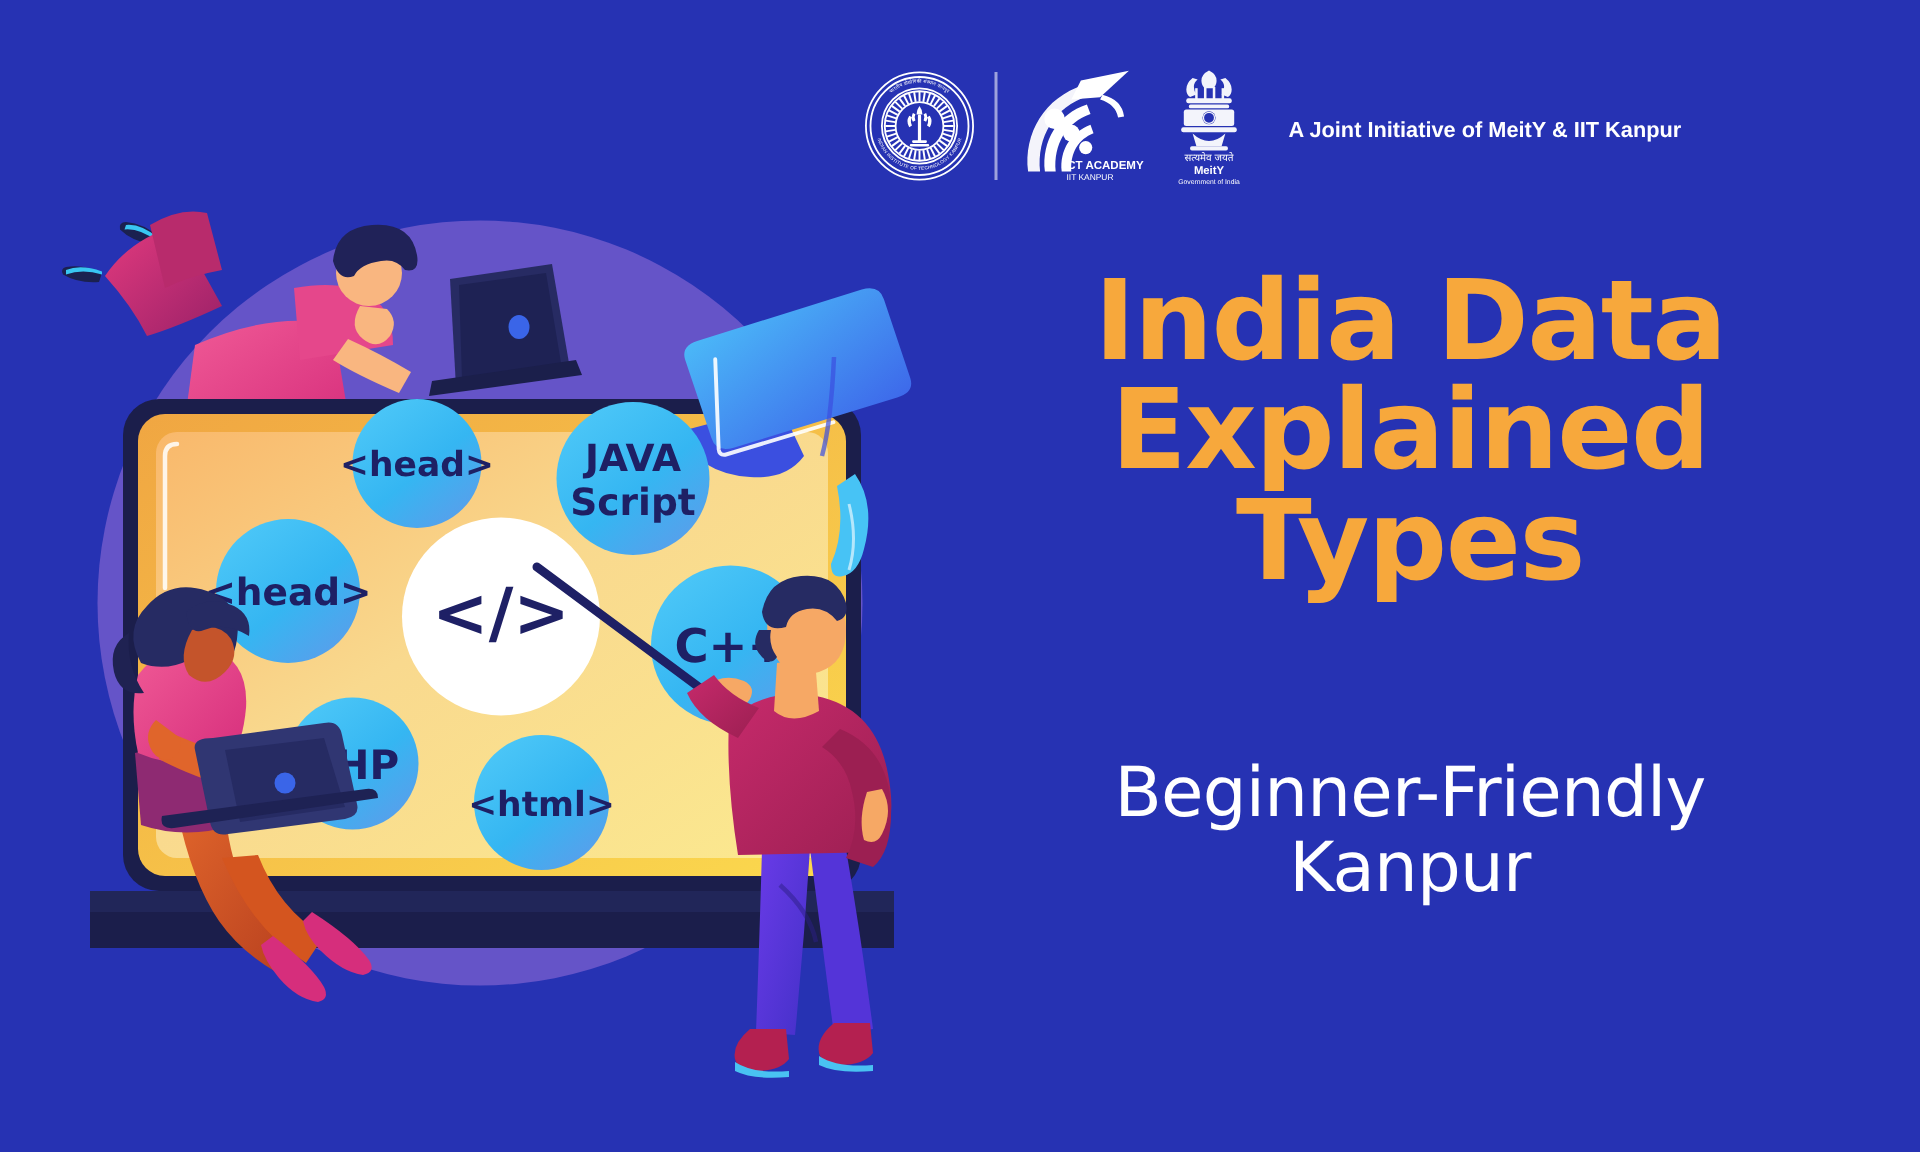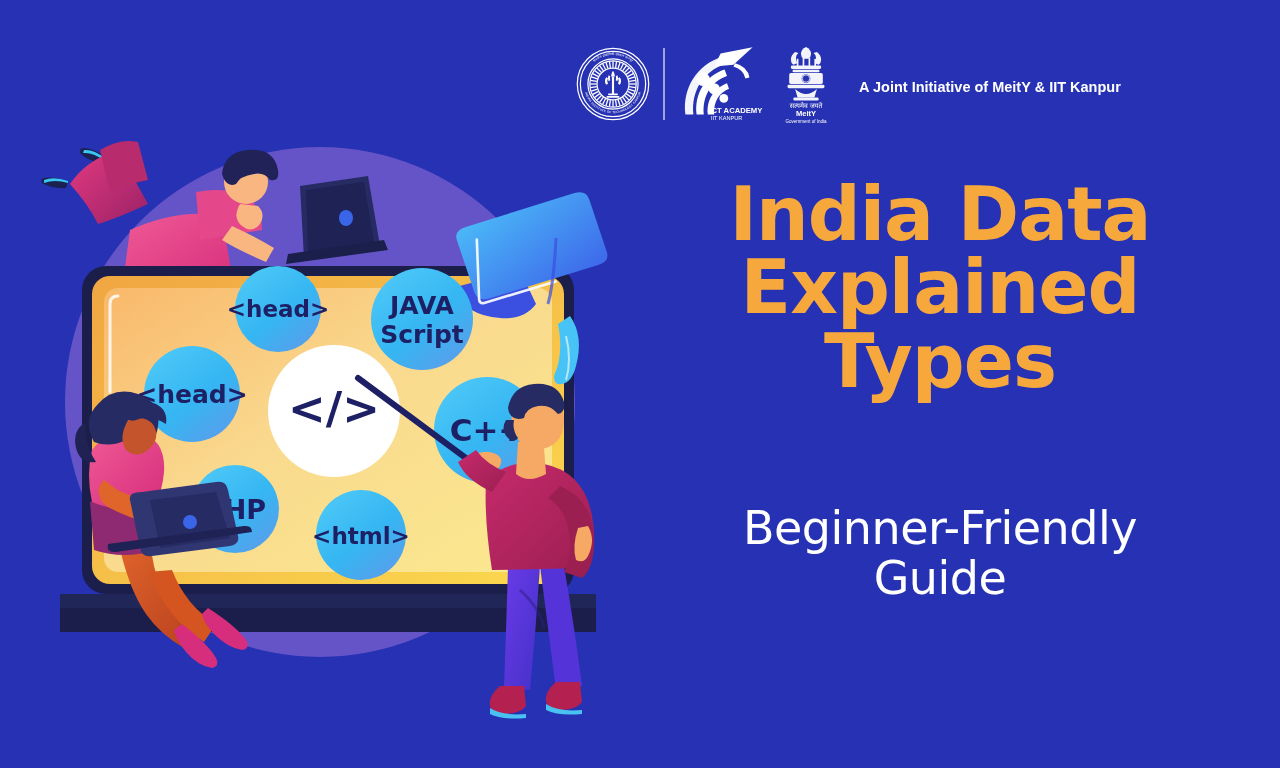--- a/index.html
+++ b/index.html
@@ -217,21 +217,21 @@
 </div>
 
 <div class="headline-block">
   <div class="headline">India Data</div>
   <div class="headline">Explained</div>
   <div class="headline">Types</div>
 </div>
 
 <div class="subhead-block">
   <div class="subhead">Beginner-Friendly</div>
-  <div class="subhead">Guide</div>
+  <div class="subhead">Kanpur</div>
 </div>
 
 <div class="illus">
 <svg width="640" height="648" viewBox="0 0 640 648">
   <defs>
     <linearGradient id="gBoard" x1="0" y1="0" x2="1" y2="1">
       <stop offset="0%" stop-color="#F9B86B"></stop>
       <stop offset="45%" stop-color="#F9D98E"></stop>
       <stop offset="100%" stop-color="#FBE98F"></stop>
     </linearGradient>

